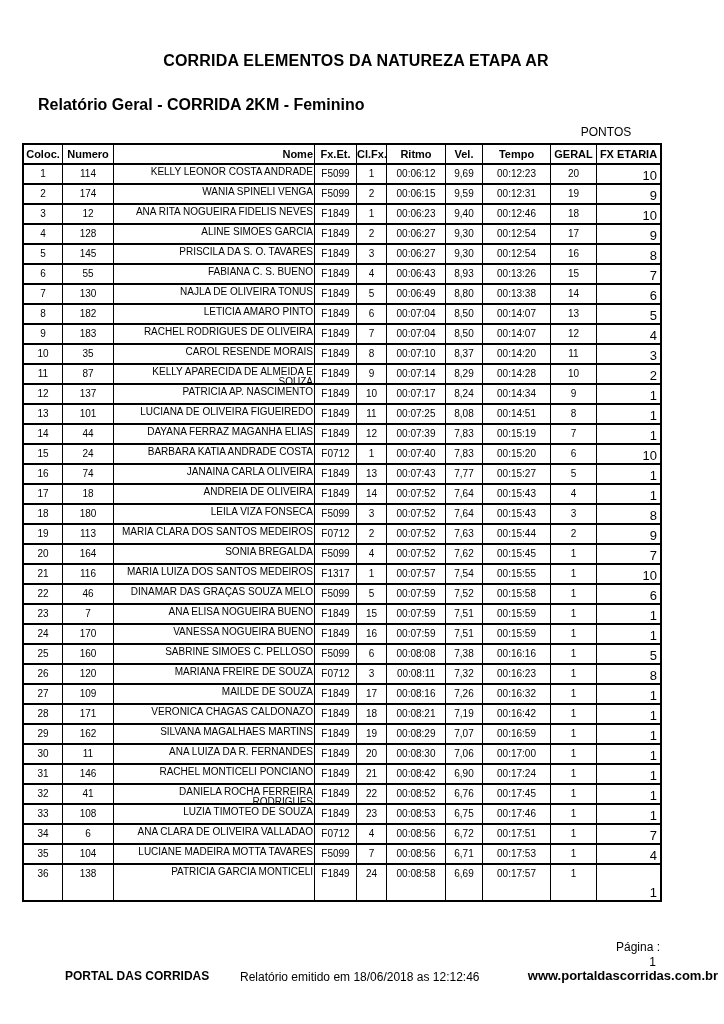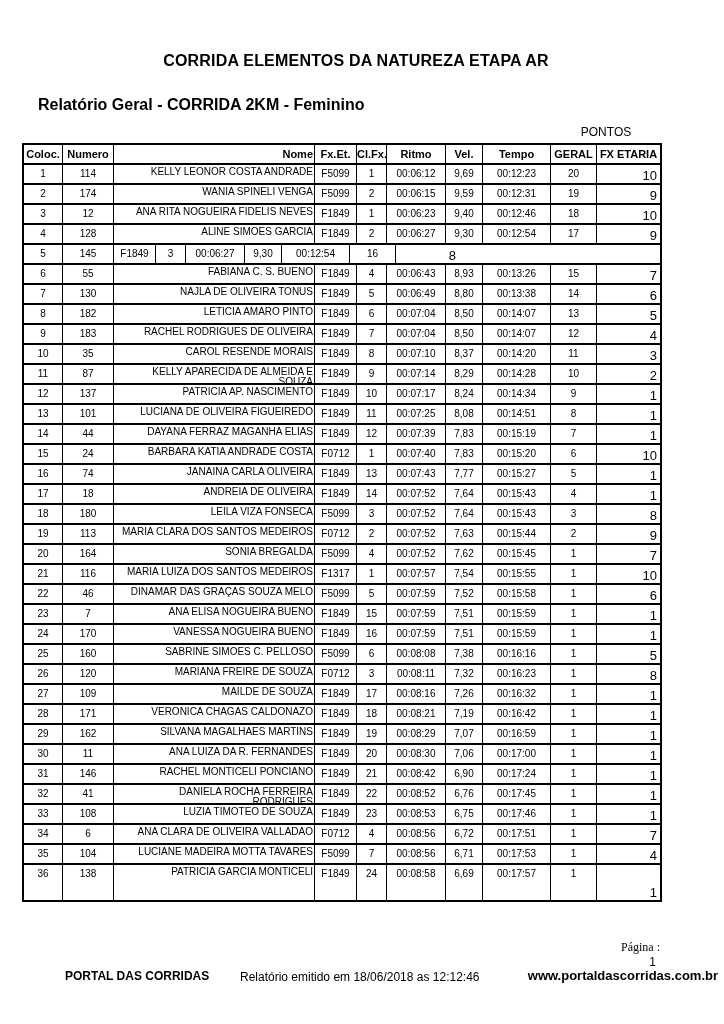--- a/index.html
+++ b/index.html
@@ -75,21 +75,20 @@
     position: absolute;
     right: 3px; bottom: 1px;
     font-size: 13px;
     line-height: 13px;
   }
   .footer-page-label {
     position: absolute;
     top: 940px; left: 460px; width: 200px;
     text-align: right;
     font-size: 12px;
-    font-family: Liberation Serif, serif;
   }
   .footer-page-number {
     position: absolute;
     top: 955px; left: 460px; width: 196px;
     text-align: right;
     font-size: 12px;
   }
   .footer-brand {
     position: absolute;
     top: 969px; left: 65px;
@@ -183,20 +182,21 @@
       <div class="t-cell c6">9,30</div>
       <div class="t-cell c7">00:12:54</div>
       <div class="t-cell c8">17</div>
       <div class="t-cell c9">
         <span class="fx-val">9</span>
       </div>
     </div>
     <div class="t-row">
       <div class="t-cell c0">5</div>
       <div class="t-cell c1">145</div>
+      <div class="t-cell c2">PRISCILA DA S. O. TAVARES</div>
       <div class="t-cell c3">F1849</div>
       <div class="t-cell c4">3</div>
       <div class="t-cell c5">00:06:27</div>
       <div class="t-cell c6">9,30</div>
       <div class="t-cell c7">00:12:54</div>
       <div class="t-cell c8">16</div>
       <div class="t-cell c9">
         <span class="fx-val">8</span>
       </div>
     </div>

